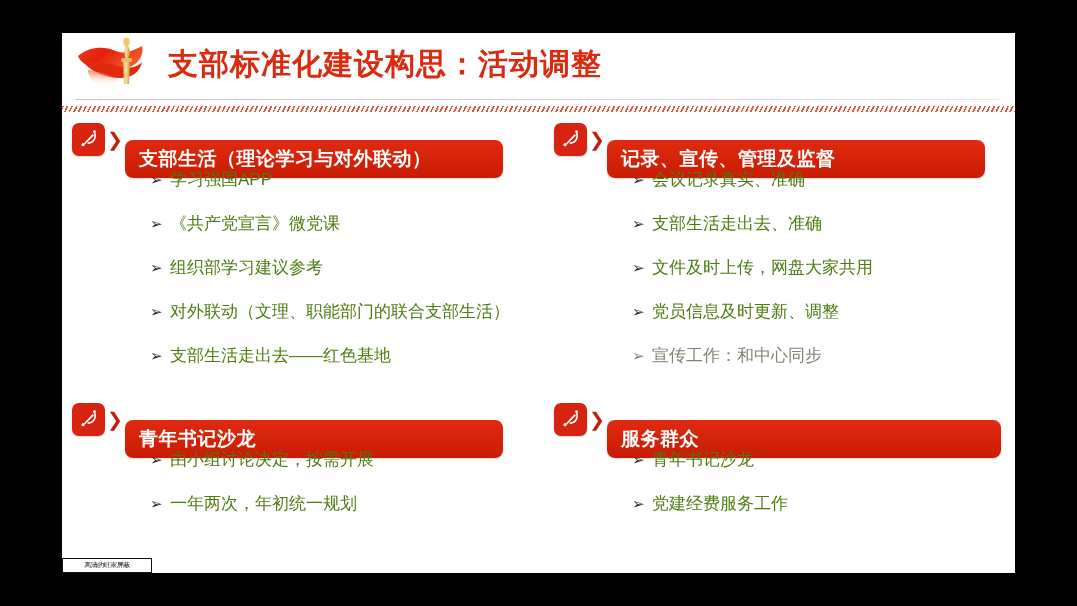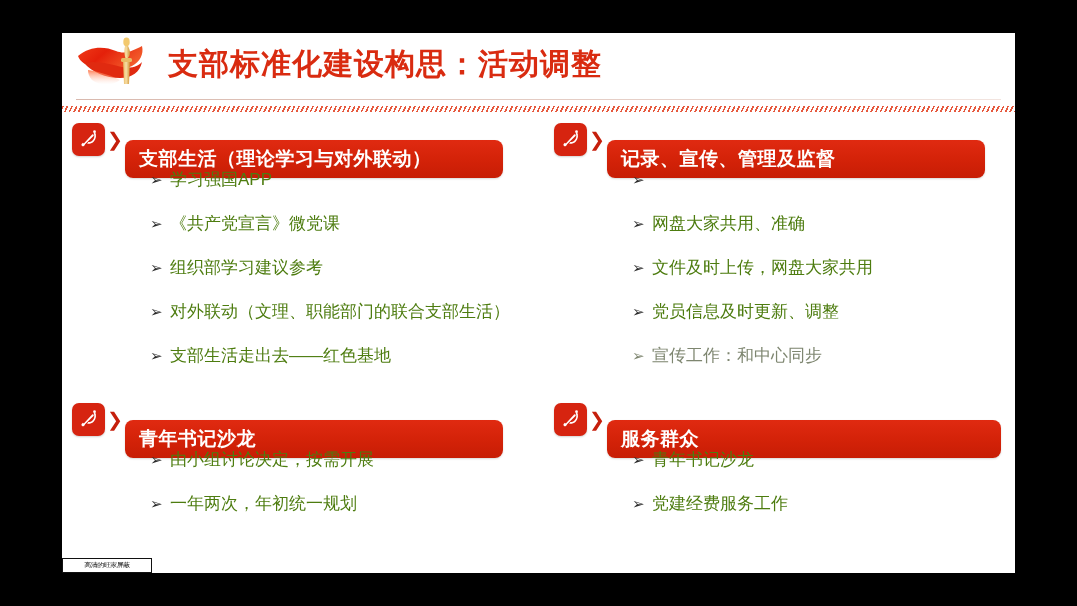--- a/index.html
+++ b/index.html
@@ -234,24 +234,25 @@
               </svg>
             </div>
             <div class="chev">❯</div>
             <div class="banner w-short" style="width:378px">
               <div class="banner-text">记录、宣传、管理及监督</div>
             </div>
           </div>
           <div class="bullets">
             <div class="bullet">
               <span class="mark">➢</span>
-            </div>
-            <div class="bullet">
-              <span class="mark">➢</span>
-              <span class="txt">网盘大家共用、准确</span>
+              <span class="txt">会议记录真实、准确</span>
+            </div>
+            <div class="bullet">
+              <span class="mark">➢</span>
+              <span class="txt">支部生活走出去、准确</span>
             </div>
             <div class="bullet">
               <span class="mark">➢</span>
               <span class="txt">文件及时上传，网盘大家共用</span>
             </div>
             <div class="bullet">
               <span class="mark">➢</span>
               <span class="txt">党员信息及时更新、调整</span>
             </div>
             <div class="bullet muted">

